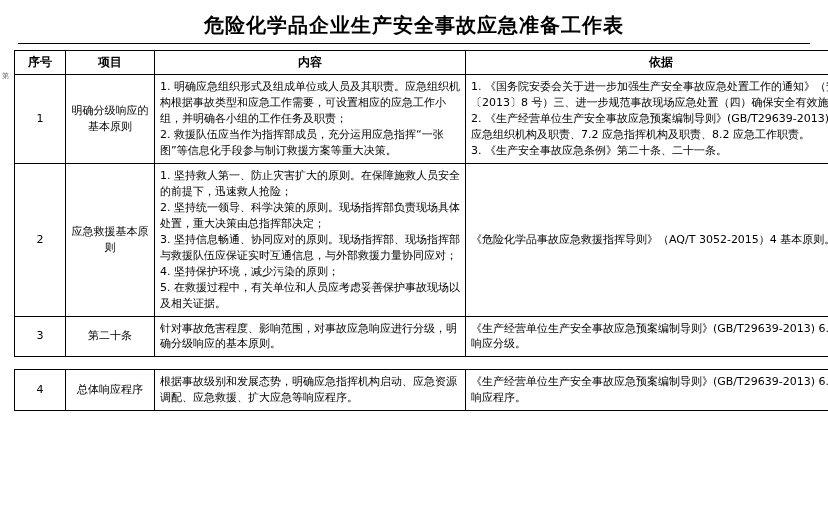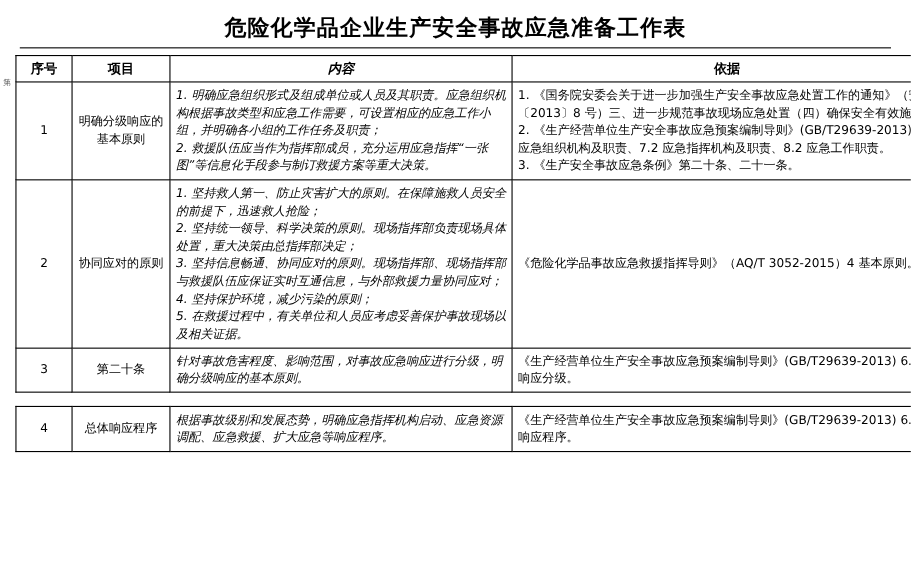--- a/index.html
+++ b/index.html
@@ -56,21 +56,21 @@
     margin-top: 29px;
   }
   table.main thead td {
     text-align: center;
     font-weight: bold;
     padding: 3px 5px;
     font-size: 12px;
   }
   .col-no { width: 40px; text-align: center; }
   .col-item { width: 78px; text-align: center; }
-  .col-content { width: 300px; text-align: left; font-style: italic; }
+  .col-content { width: 300px; text-align: left; }
   .col-basis { width: 380px; text-align: left; }
   td.cell-content, td.cell-basis {
     vertical-align: middle;
   }
   table.second {
     border-collapse: collapse;
     width: 800px;
     table-layout: fixed;
     font-size: 11px;
     line-height: 1.45;
@@ -117,21 +117,21 @@
         <td class="col-no">1</td>
         <td class="col-item">明确分级响应的基本原则</td>
         <td class="col-content cell-content" style="white-space: pre-line;">1. 明确应急组织形式及组成单位或人员及其职责。应急组织机构根据事故类型和应急工作需要，可设置相应的应急工作小组，并明确各小组的工作任务及职责；
 2. 救援队伍应当作为指挥部成员，充分运用应急指挥“一张图”等信息化手段参与制订救援方案等重大决策。</td>
         <td class="col-basis cell-basis" style="white-space: pre-line;">1. 《国务院安委会关于进一步加强生产安全事故应急处置工作的通知》（安委〔2013〕8 号）三、进一步规范事故现场应急处置（四）确保安全有效施救。
 2. 《生产经营单位生产安全事故应急预案编制导则》(GB/T29639-2013) 6.3 应急组织机构及职责、7.2 应急指挥机构及职责、8.2 应急工作职责。
 3. 《生产安全事故应急条例》第二十条、二十一条。</td>
       </tr>
       <tr>
         <td class="col-no">2</td>
-        <td class="col-item">协同应对的原则</td>
+        <td class="col-item">应急救援基本原则</td>
         <td class="col-content cell-content" style="white-space: pre-line;">1. 坚持救人第一、防止灾害扩大的原则。在保障施救人员安全的前提下，迅速救人抢险；
 2. 坚持统一领导、科学决策的原则。现场指挥部负责现场具体处置，重大决策由总指挥部决定；
 3. 坚持信息畅通、协同应对的原则。现场指挥部、现场指挥部与救援队伍应保证实时互通信息，与外部救援力量协同应对；
 4. 坚持保护环境，减少污染的原则；
 5. 在救援过程中，有关单位和人员应考虑妥善保护事故现场以及相关证据。</td>
         <td class="col-basis cell-basis" style="white-space: pre-line;">《危险化学品事故应急救援指挥导则》（AQ/T 3052-2015）4 基本原则。</td>
       </tr>
       <tr>
         <td class="col-no">3</td>
         <td class="col-item">第二十条</td>

